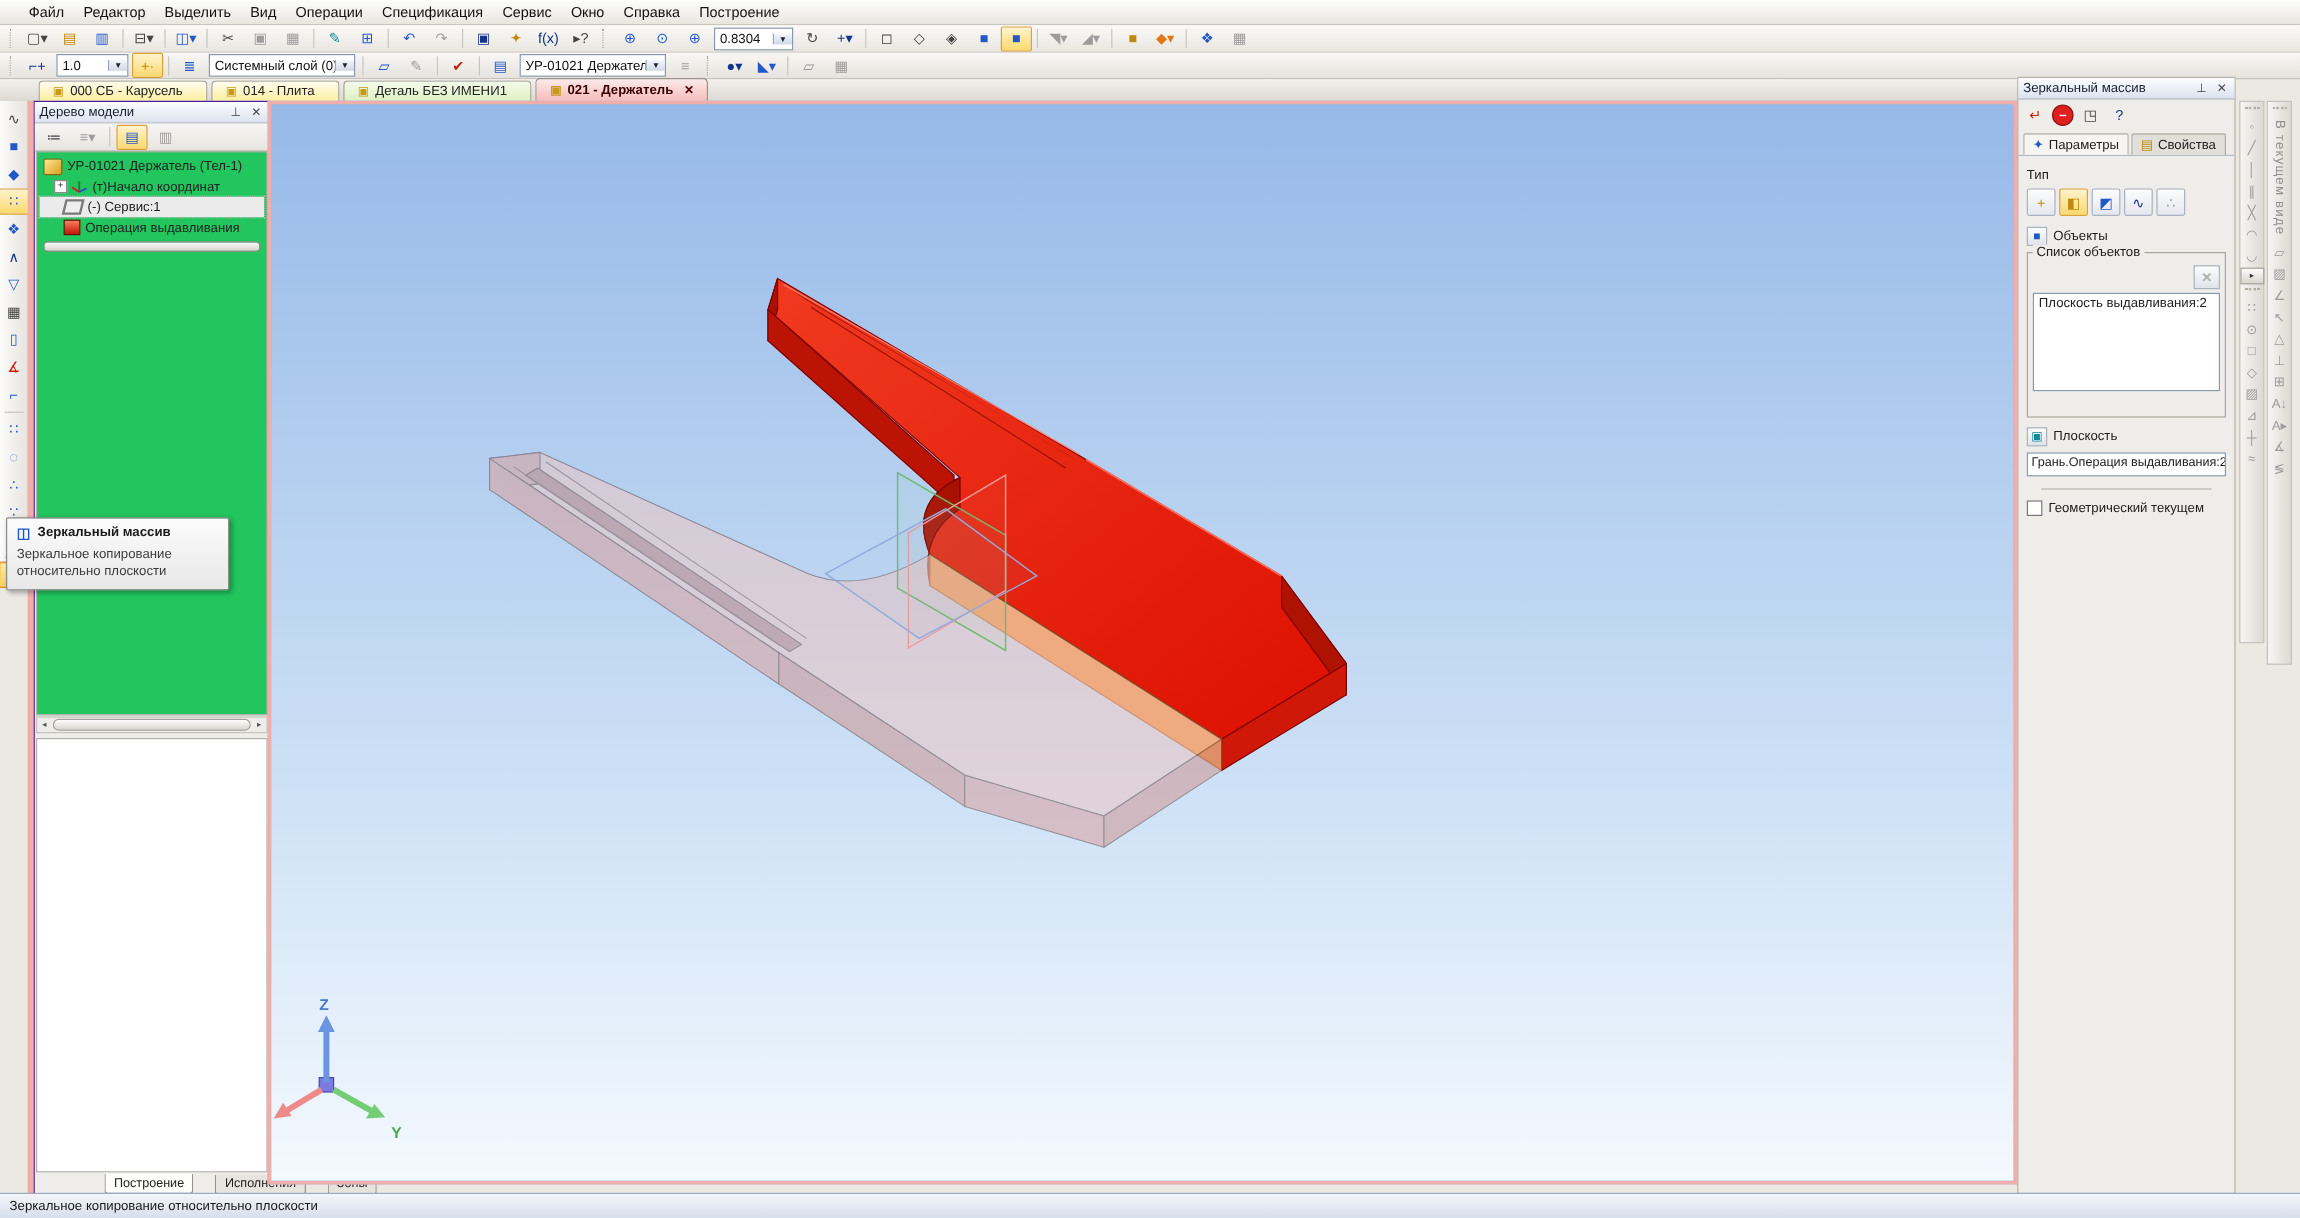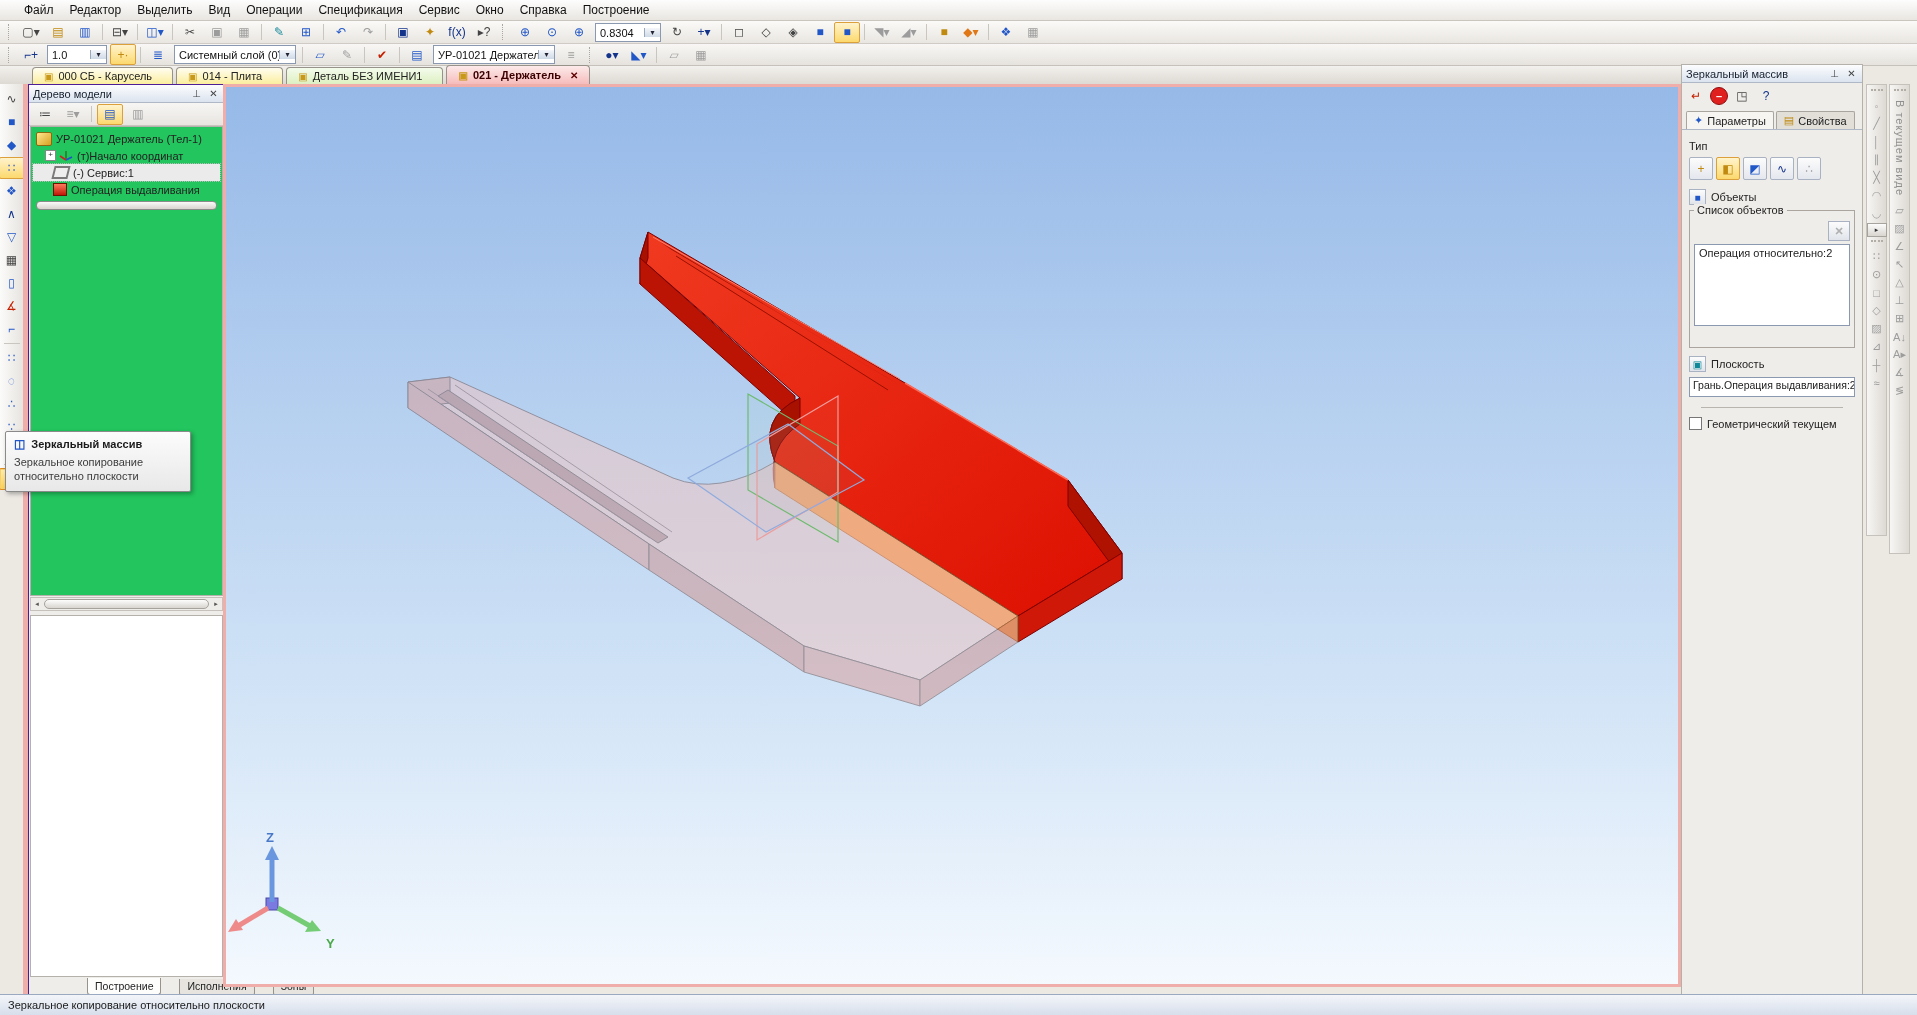--- a/index.html
+++ b/index.html
@@ -478,21 +478,21 @@
       <span>Объекты</span>
     </div>
     <div class="gbox" style="height:128px">
       <span class="glabel">Список объектов</span>
       <div class="xrow">
           <span class="xbtn">✕</span>
         </div>
       <div class="listbox">
         <div>
 
-        <div class="lb-item">Операция относительно:2</div>
+        <div class="lb-item">Плоскость выдавливания:2</div>
           </div>
       </div>
     </div>
     <div class="lblrow" style="margin-top:8px">
       <span class="picon teal">▣</span>
       <span>Плоскость</span>
     </div>
     <div class="field">Грань.Операция выдавливания:2</div>
     <div class="hr"></div>
     <div class="lblrow">

